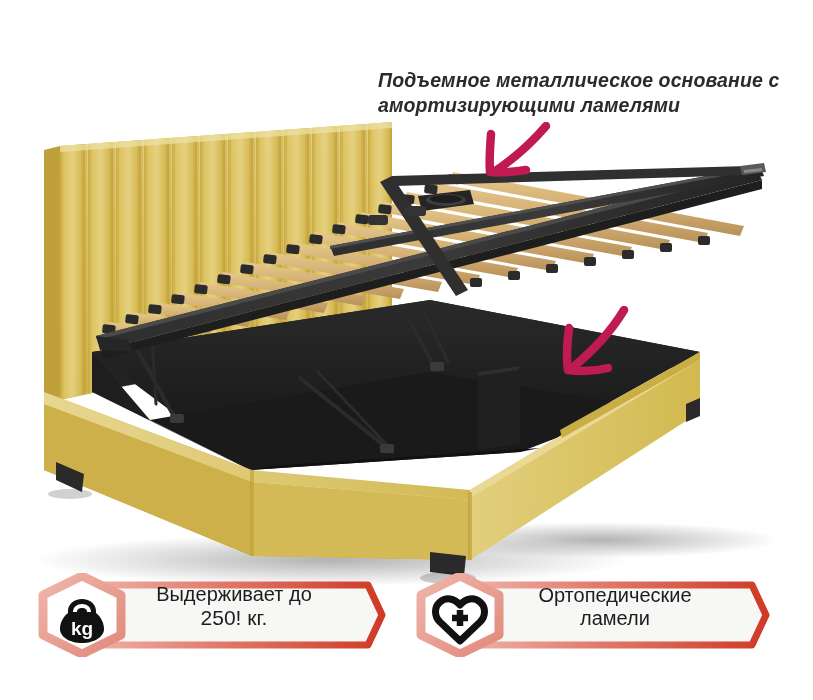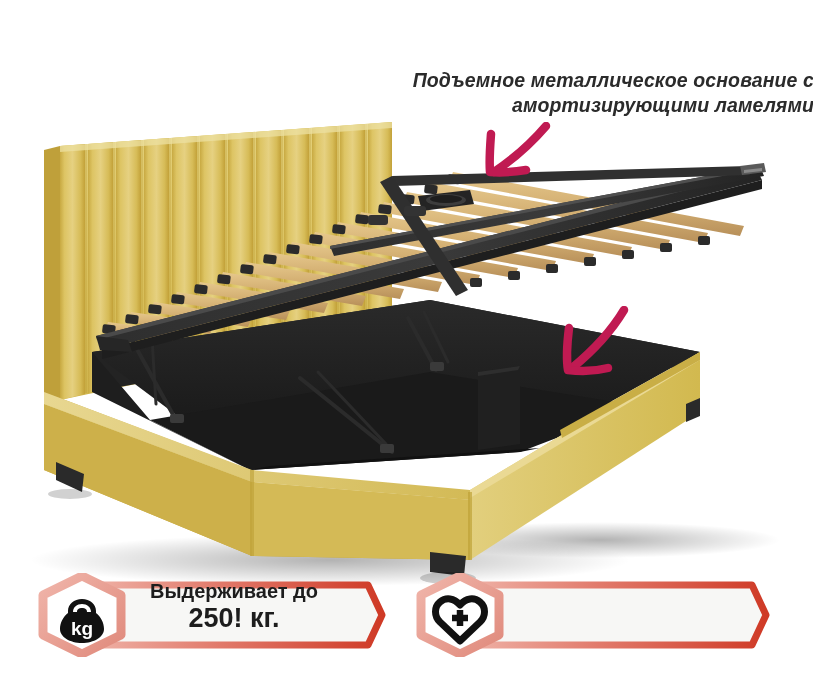--- a/index.html
+++ b/index.html
@@ -10,21 +10,21 @@
     position:relative;
   }
   #stage{position:absolute;inset:0;width:813px;height:700px;overflow:hidden;background:#fff;}
 
   
   .caption{
     position:absolute;
     font-style:italic;
     font-weight:bold;
     color:#2b2b2b;
-    text-align:right;
+    text-align:left;
     line-height:1.26;
     letter-spacing:.1px;
     white-space:pre-line;
   }
   #cap-base{left:378px;top:68px;width:436px;font-size:19.5px;}
   #cap-box{left:592px;top:248px;width:212px;font-size:19.5px;line-height:1.32;}
 
   
   .arrow{position:absolute;}
 
@@ -41,27 +41,27 @@
   #badge-ortho{left:414px;top:573px;width:356px;}
 
   .hexwrap{position:absolute;left:0;top:0;width:92px;height:84px;z-index:3;}
   .banner{
     position:absolute;left:46px;top:8px;right:0;height:68px;
   }
   .banner-label{
     position:absolute;left:72px;right:26px;top:0;height:68px;
     display:flex;flex-direction:column;align-items:center;justify-content:center;
     text-align:center;
-    font-weight:bold;color:#1d1d1d;
+    font-weight:normal;color:#1d1d1d;
     line-height:1.16;
     z-index:4;
     white-space:pre-line;
   }
   #label-weight{font-size:20px;}
-  #label-weight .big{font-size:27px;}
+  #label-weight .big{font-size:21px;}
   #label-ortho{font-size:20px;}
 </style>
 </head>
 <body>
 
 <div id="stage">
 
   <svg id="bed" viewBox="0 0 813 700">
     <defs>
       <linearGradient id="gHeadFace" x1="0" y1="0" x2="0" y2="1">
@@ -343,20 +343,24 @@
       <defs>
         <linearGradient id="bg2" x1="0" y1="0" x2="1" y2="0">
           <stop offset="0" stop-color="#efb3a8"></stop>
           <stop offset="0.45" stop-color="#e1796a"></stop>
           <stop offset="1" stop-color="#cf3a26"></stop>
         </linearGradient>
       </defs>
       <path d="M6,4 L292,4 L306,34 L292,64 L6,64 L20,34 Z" fill="#f7f7f5" stroke="url(#bg2)" stroke-width="7" stroke-linejoin="round"></path>
     </svg>
 
+    <div class="banner-label" id="label-ortho">
+      <span>Ортопедические</span>
+      <span>ламели</span>
+    </div>
 
     <svg class="hexwrap" viewBox="0 0 92 84">
       <defs>
         <linearGradient id="hx2" x1="0" y1="0" x2="1" y2="1">
           <stop offset="0" stop-color="#f0b5aa"></stop>
           <stop offset="1" stop-color="#e08a7c"></stop>
         </linearGradient>
       </defs>
       <path d="M46,3 L85,22 L85,62 L46,81 L7,62 L7,22 Z" fill="#ffffff" stroke="url(#hx2)" stroke-width="9" stroke-linejoin="round"></path>
       <g>

